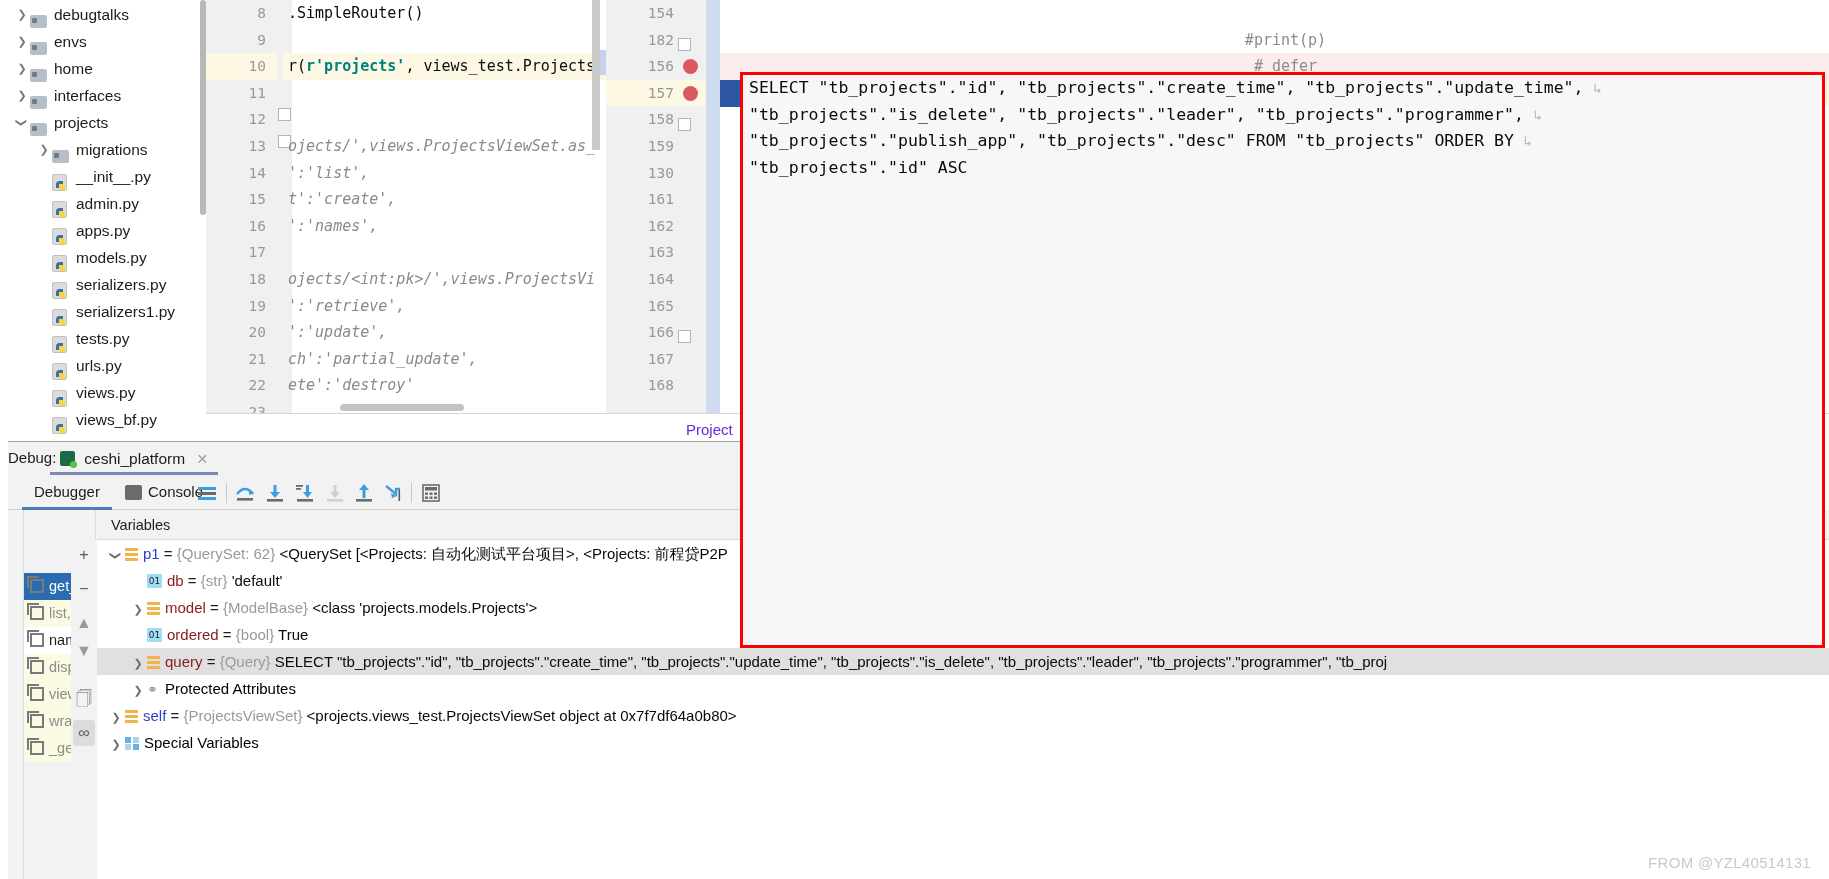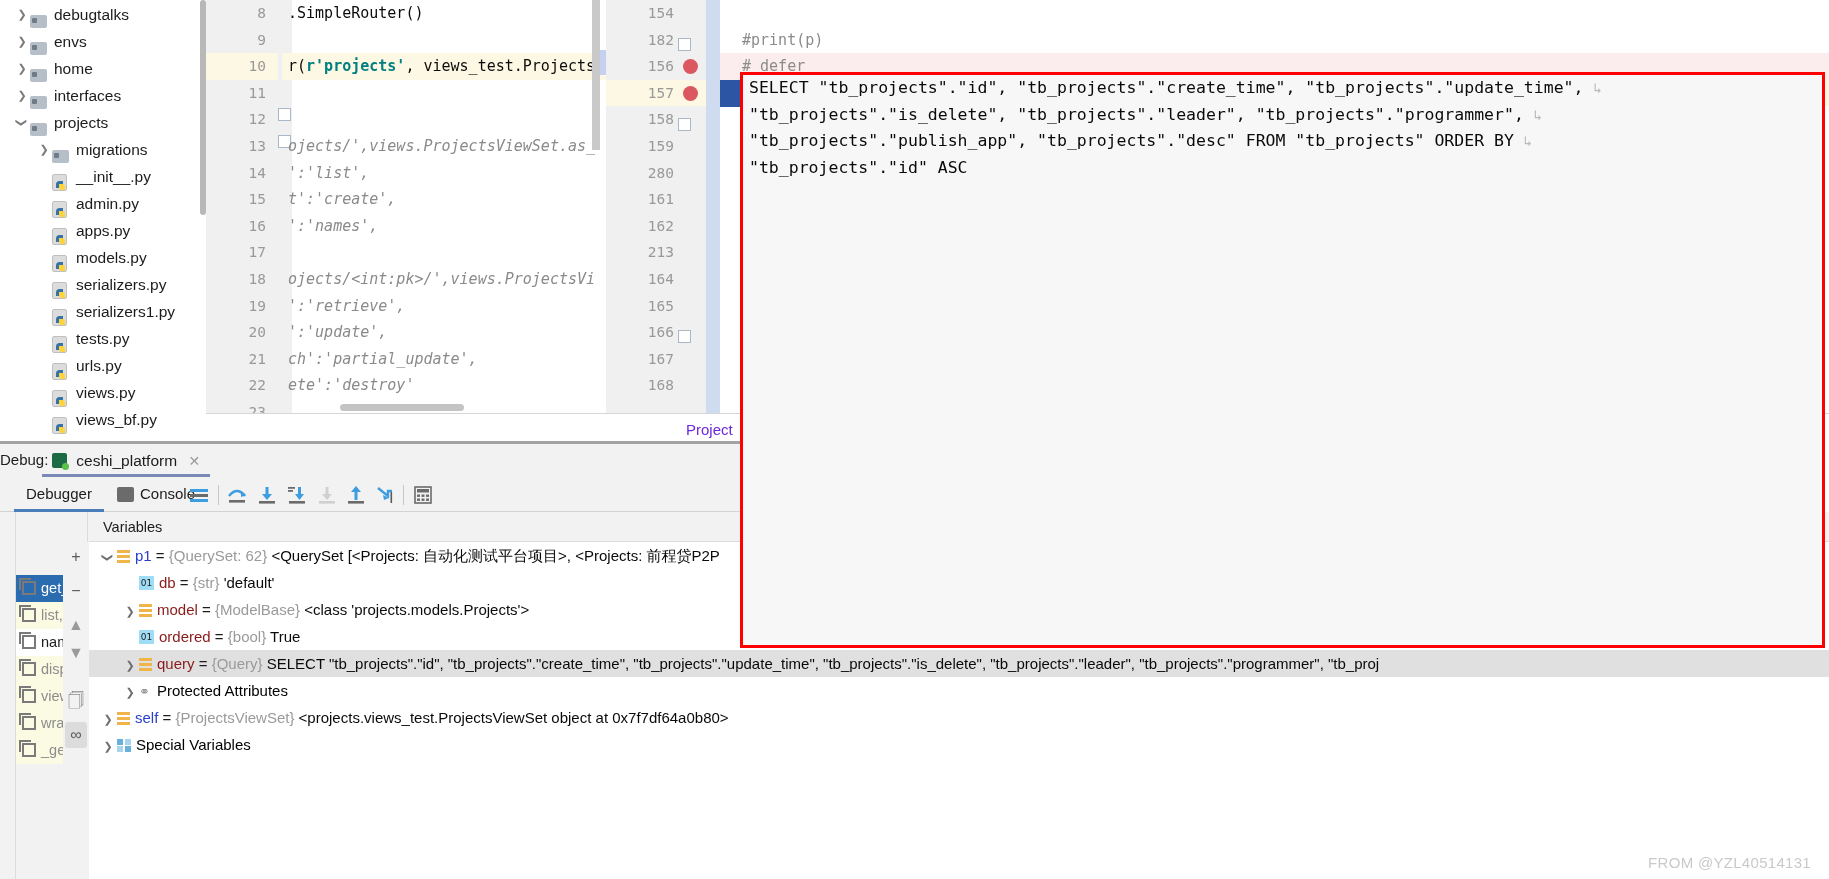--- a/index.html
+++ b/index.html
@@ -132,21 +132,21 @@
   #er-indent {
     position: absolute; left: 100px; top: 0; width: 14px; height: 413px;
     background: #cfdcf0;
   }
   #editor-right .code {
     position: absolute; left: 114px; top: 0; right: 0; height: 413px;
   }
   #editor-right .code .cl {
     height: 26.6px; line-height: 26.6px; white-space: pre;
     font-family: "DejaVu Sans Mono", monospace; font-size: 15px;
-    padding-left: 22px; color: #555555;
+    padding-left: 22px; color: #555555; text-align: center;
   }
   #editor-right .code .cl.comment { color: #8b8b8b; }
   #editor-right .code .cl.bpline { background: #fbeced; }
   #editor-right .code .cl.curline { background: #fdf8e3; }
   #er-exec-box {
     position: absolute; left: 114px; top: 80px; width: 92px; height: 27px;
     background: #2c56a4;
   }
   #er-footer {
     position: absolute; left: 606px; top: 413px; width: 1223px; height: 35px;
@@ -170,22 +170,22 @@
     height: 26.6px; line-height: 26.6px; white-space: pre;
     font-family: "DejaVu Sans Mono", monospace; font-size: 16.5px;
     color: #0a0a0a; padding-left: 6px;
   }
   #sql-popup .wrapmark {
     color: #b9b9b9; font-size: 14px;
   }
 
   
   #debug-panel {
-    position: absolute; left: 0; top: 441px; width: 1660px; height: 438px;
-    background: #f2f2f2; border-top: 3px solid #a3a3a3;
+    position: absolute; left: 8px; top: 441px; width: 1660px; height: 438px;
+    background: #f2f2f2; border-top: 1px solid #a3a3a3;
   }
   #debug-tabbar {
     position: absolute; left: 0; top: 0; width: 740px; height: 33px;
     background: #f2f2f2;
   }
   #debug-tabbar .dbg-word {
     position: absolute; left: 0; top: 7px; font-size: 15px; color: #1c1c1c;
   }
   #debug-tabbar .cfg-tab {
     position: absolute; left: 42px; top: 0; height: 33px;
@@ -407,24 +407,24 @@
         <div class="cl"></div>
         <div class="cl"></div>
       </div>
     <div class="gutter" id="er-gutter">
         <div class="ln">154</div>
         <div class="ln">182</div>
         <div class="ln">156<span class="bp-dot"></span></div>
         <div class="ln cur">157<span class="bp-dot"></span></div>
         <div class="ln">158</div>
         <div class="ln">159</div>
-        <div class="ln">280</div>
+        <div class="ln">130</div>
         <div class="ln">161</div>
         <div class="ln">162</div>
-        <div class="ln">213</div>
+        <div class="ln">163</div>
         <div class="ln">164</div>
         <div class="ln">165</div>
         <div class="ln">166</div>
         <div class="ln">167</div>
         <div class="ln">168</div>
       </div>
     <div id="er-indent"></div>
     <div id="er-exec-box"></div>
     <div class="fold-marker" style="left:72px; top:38px;"></div>
     <div class="fold-marker" style="left:72px; top:118px;"></div>

